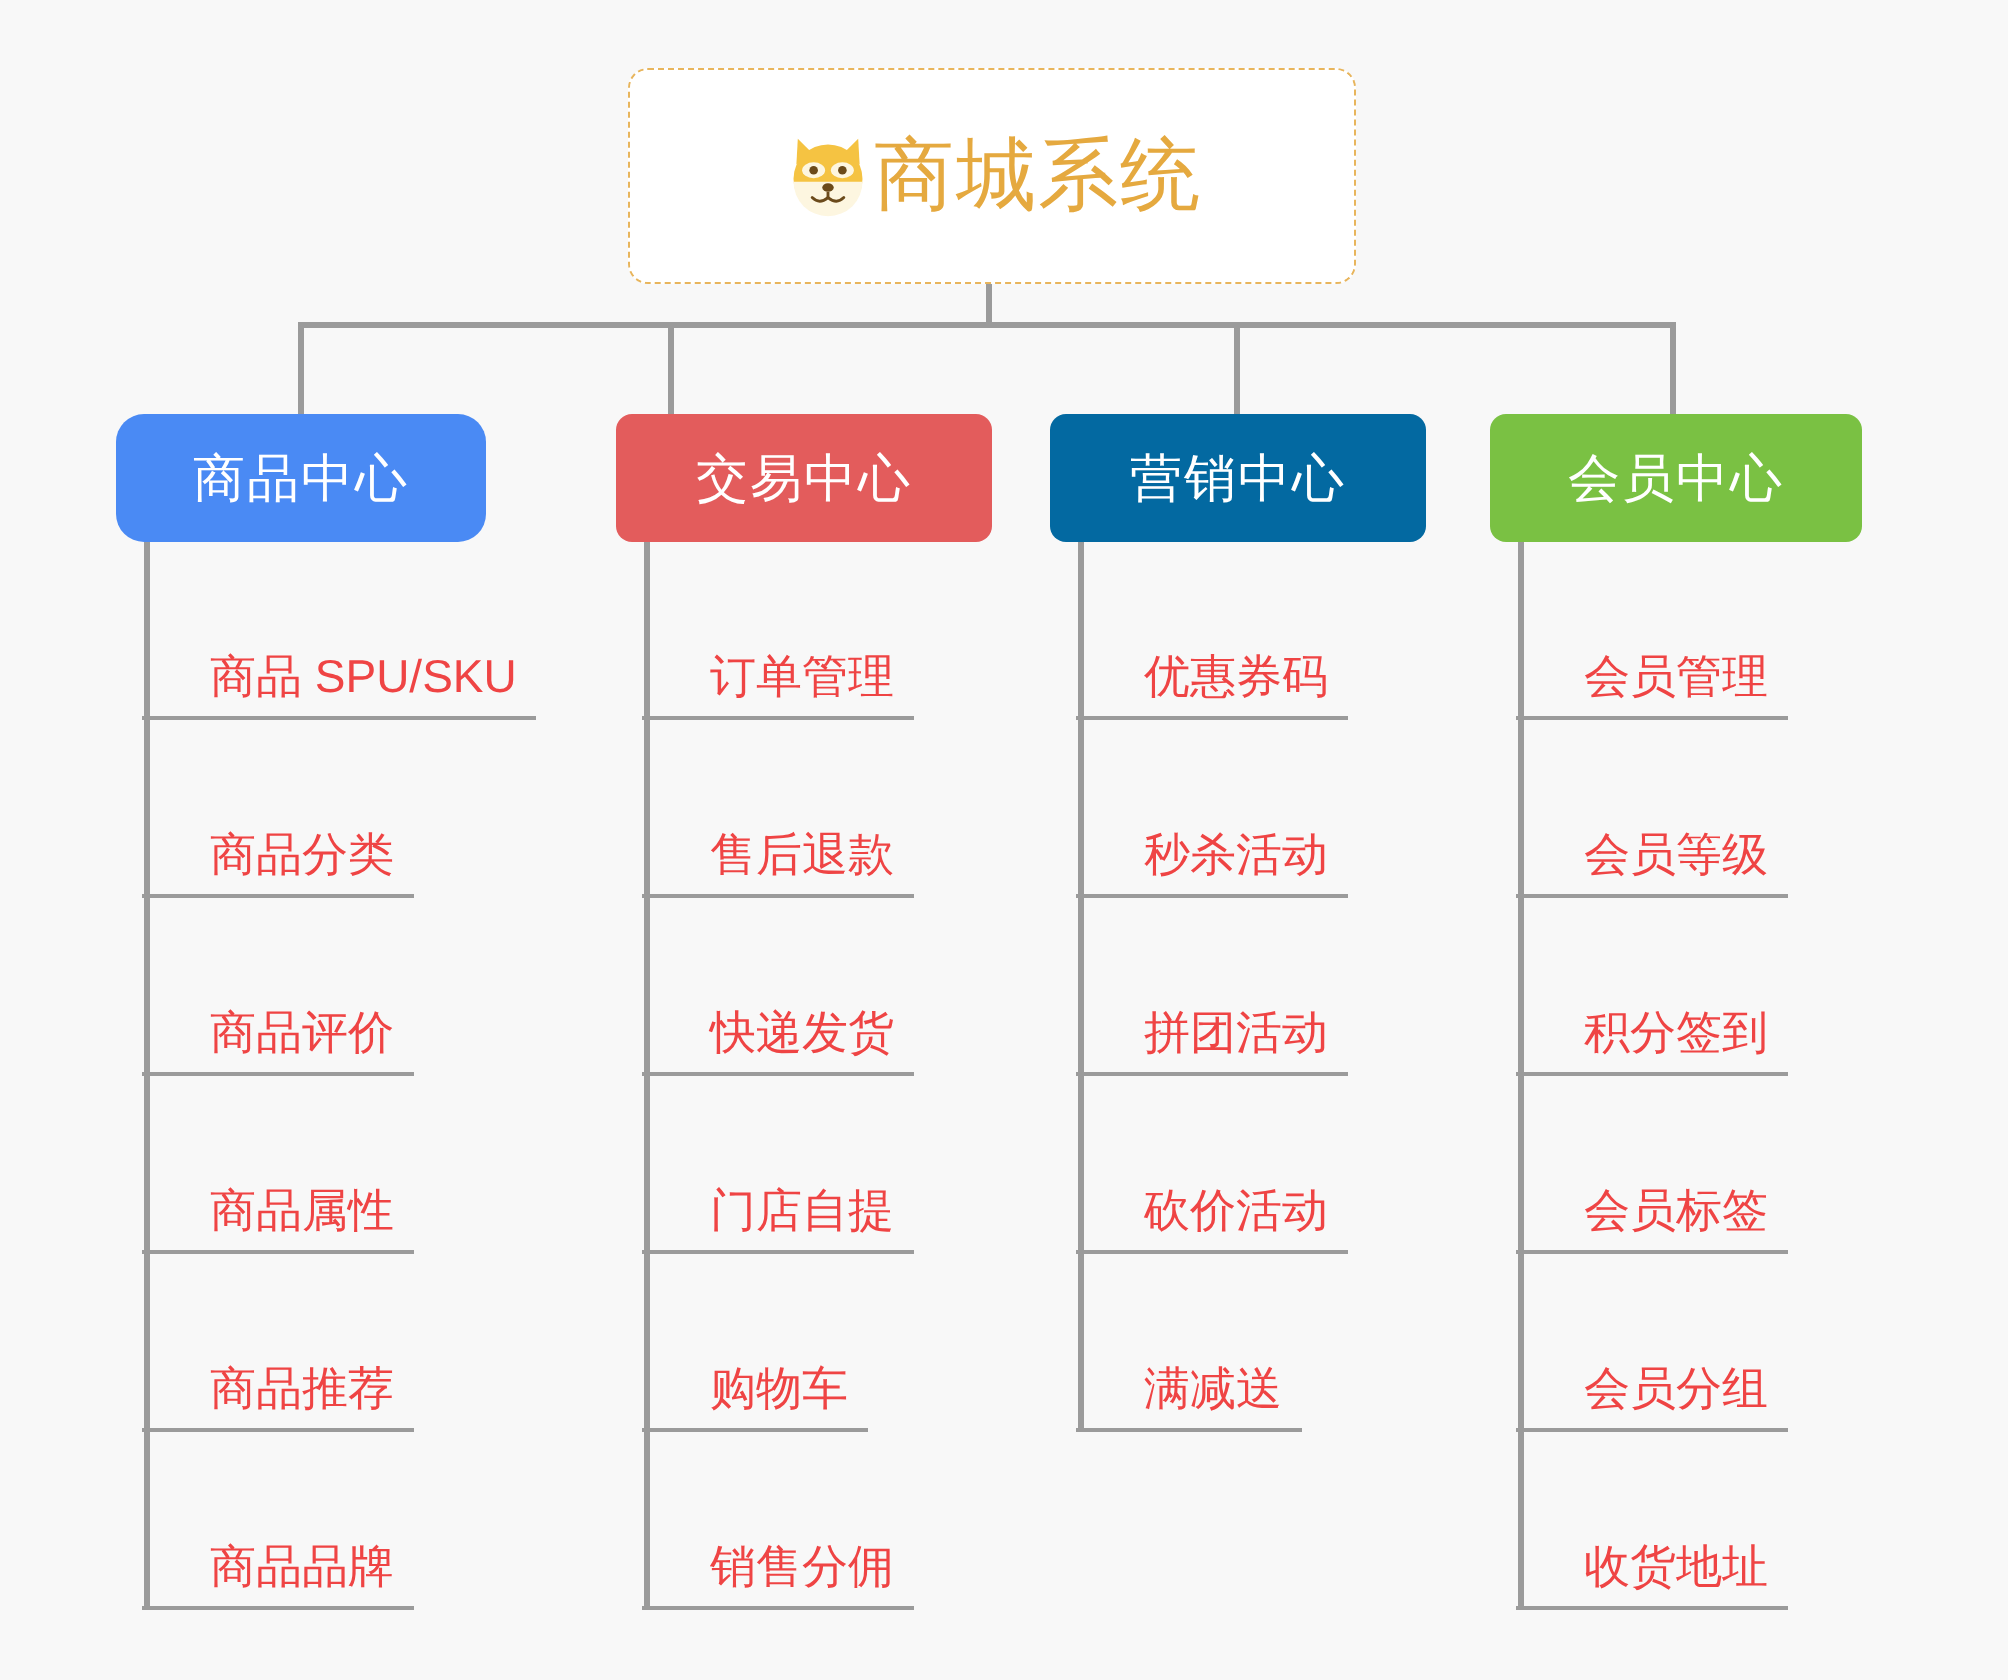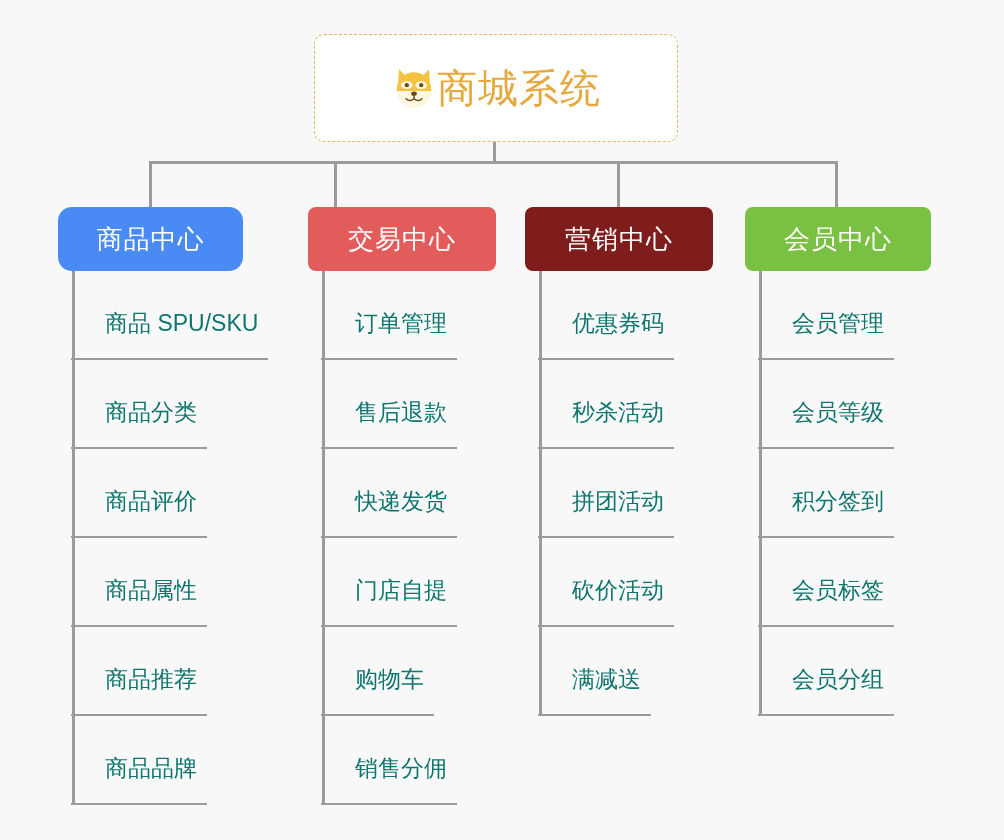--- a/index.html
+++ b/index.html
@@ -84,43 +84,43 @@
     display: flex;
     align-items: center;
     justify-content: center;
     color: #ffffff;
     font-size: 26px;
     letter-spacing: 1px;
     white-space: nowrap;
   }
   .cat-1 .cat-card { width: 185px; background: #4a8af4; border-radius: 14px; }
   .cat-2 .cat-card { width: 188px; background: #e35c5c; }
-  .cat-3 .cat-card { width: 188px; background: #7f1d1d; }
+  .cat-3 .cat-card { width: 188px; background: #0369a1; }
   .cat-4 .cat-card { width: 186px; background: #7ac143; }
 
   
   .leaf-list {
     position: relative;
     margin-left: 14px;
     padding-left: 0;
     border-left: 3px solid #9b9b9b;
   }
   .leaf-item {
     position: relative;
     height: 89px;
     display: flex;
     align-items: flex-end;
     padding-left: 30px;
   }
   .leaf-label {
     font-size: 23px;
     line-height: 1.15;
-    color: #0f766e;
+    color: #ef4444;
     white-space: nowrap;
-    padding: 0 10px 22px 4px;
+    padding: 0 10px 7px 4px;
     border-bottom: 2px solid #9b9b9b;
     margin-left: -4px;
     transform: translateX(-30px);
     padding-left: 34px;
   }
 </style>
 </head>
 <body>
 
 <div id="mindmap">
@@ -240,16 +240,19 @@
         </div>
       <div class="leaf-item">
           <span class="leaf-label">积分签到</span>
         </div>
       <div class="leaf-item">
           <span class="leaf-label">会员标签</span>
         </div>
       <div class="leaf-item">
           <span class="leaf-label">会员分组</span>
         </div>
+      <div class="leaf-item">
+          <span class="leaf-label">收货地址</span>
+        </div>
     </div>
   </div>
 
 </div>
 
 </body></html>

